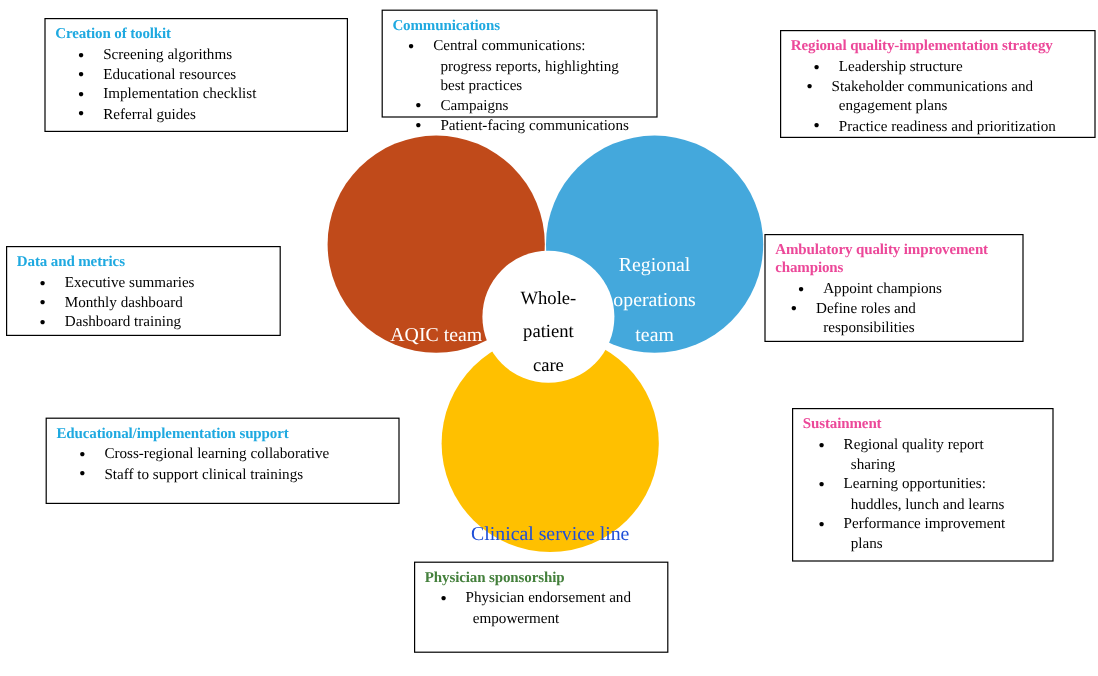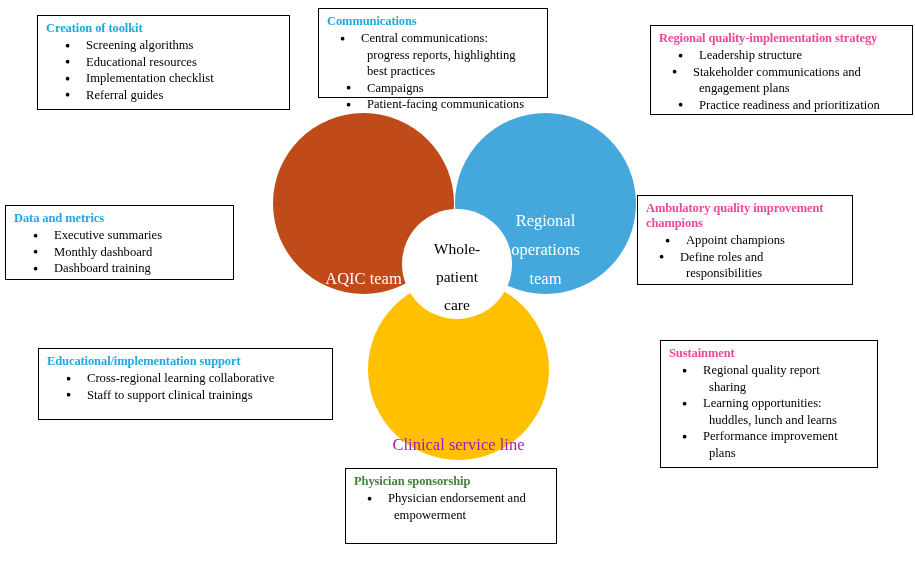--- a/index.html
+++ b/index.html
@@ -69,21 +69,21 @@
     justify-content: center;
     text-align: center;
   }
   .circle-label {
     font-size: 16.5px;
     line-height: 1.75;
     padding: 0 14px;
   }
   #circle-aqic       { background: #C04A1A; color: #ffffff; }
   #circle-regional   { background: #44A8DC; color: #ffffff; }
-  #circle-clinical   { background: #FFC000; color: #a21caf; }
+  #circle-clinical   { background: #FFC000; color: #1d4ed8; }
   #circle-center     { background: #ffffff; color: #000000; }
   #circle-center .circle-label { font-size: 15.5px; line-height: 1.8; }
 </style>
 </head>
 <body>
 
 <div id="canvas">
 
   <div class="circle" id="circle-aqic" style="left:273px; top:113px; width:181px; height:181px;">
     <div class="circle-label">AQIC team</div>

